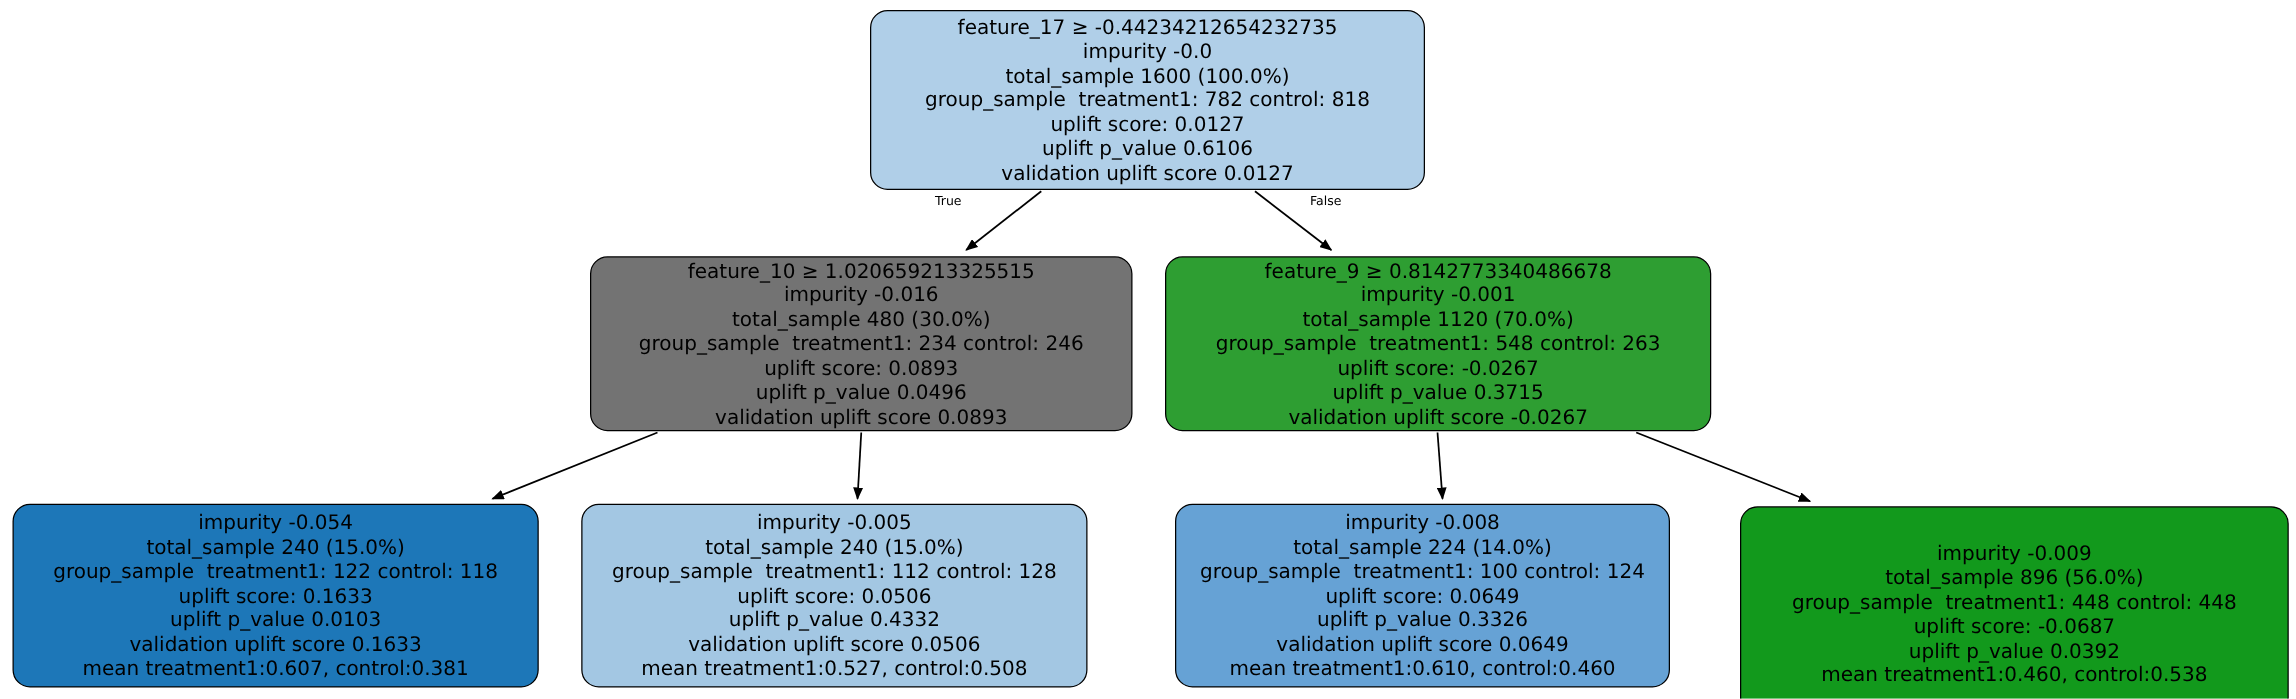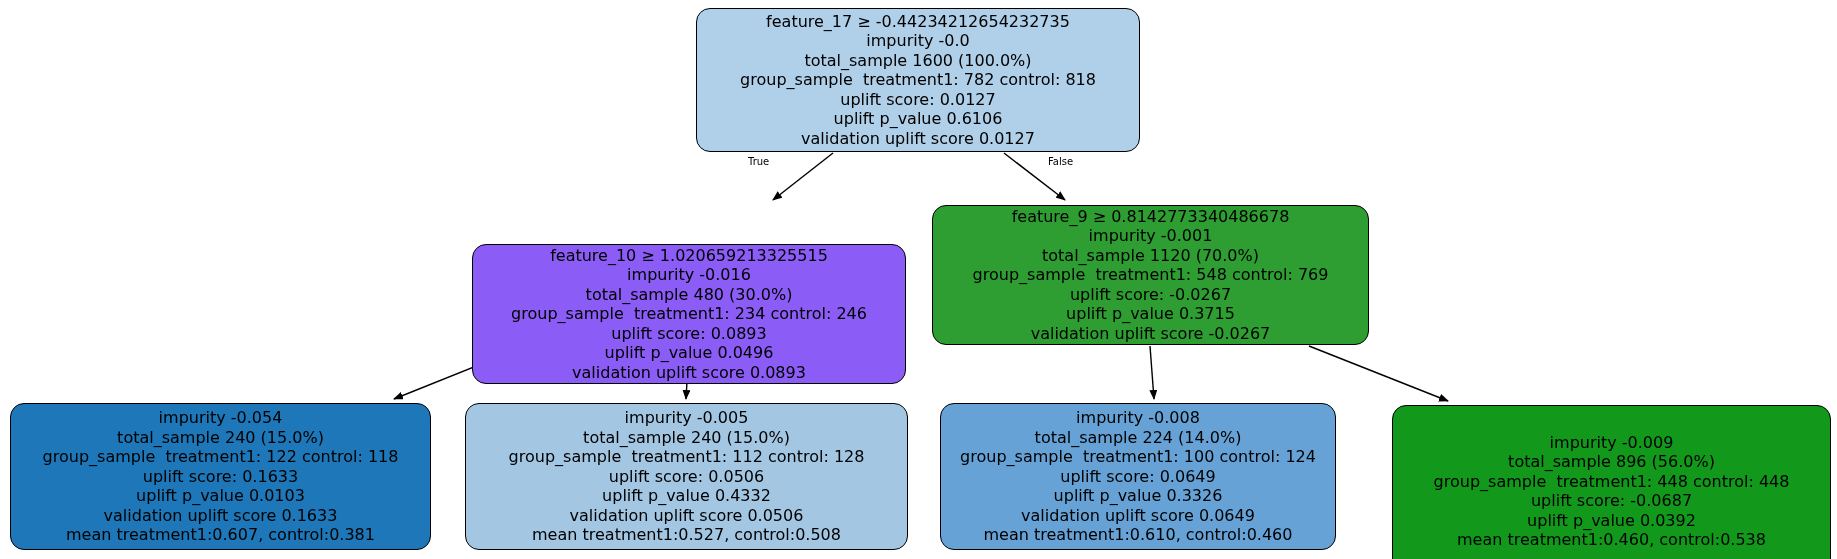--- a/index.html
+++ b/index.html
@@ -43,21 +43,21 @@
     position: absolute;
     font-size: 10px;
     color: #000000;
     white-space: pre;
   }
   
   #node-root          { left: 696px;  top: 8px;   width: 444px; height: 144px; }
   #node-left-child    { left: 472px;  top: 205px; width: 434px; height: 140px; }
   #node-right-child   { left: 932px;  top: 205px; width: 437px; height: 140px; }
   #node-leaf-1        { left: 10px;   top: 403px; width: 421px; height: 147px; }
-  #node-leaf-2        { left: 465px;  top: 403px; width: 443px; height: 147px; }
+  #node-leaf-2        { left: 465px;  top: 403px; width: 405px; height: 147px; }
   #node-leaf-3        { left: 940px;  top: 403px; width: 396px; height: 147px; }
   #node-leaf-4        { left: 1392px; top: 405px; width: 439px; height: 172px; }
   #label-true  { left: 748px;  top: 156px; }
   #label-false { left: 1048px; top: 156px; }
 </style>
 </head>
 <body>
 
 <div id="canvas">
 
@@ -81,35 +81,35 @@
   <div id="node-root" class="node" style="background-color: rgb(176, 207, 232);">
     <span class="node-line">feature_17 ≥ -0.44234212654232735</span>
     <span class="node-line">impurity -0.0</span>
     <span class="node-line">total_sample 1600 (100.0%)</span>
     <span class="node-line">group_sample  treatment1: 782 control: 818</span>
     <span class="node-line">uplift score: 0.0127</span>
     <span class="node-line">uplift p_value 0.6106</span>
     <span class="node-line">validation uplift score 0.0127</span>
   </div>
 
-  <div id="node-left-child" class="node" style="background-color: #8b5cf6; margin-top: 39px;">
+  <div id="node-left-child" class="node" style="background-color: #737373;">
     <span class="node-line">feature_10 ≥ 1.020659213325515</span>
     <span class="node-line">impurity -0.016</span>
     <span class="node-line">total_sample 480 (30.0%)</span>
     <span class="node-line">group_sample  treatment1: 234 control: 246</span>
     <span class="node-line">uplift score: 0.0893</span>
     <span class="node-line">uplift p_value 0.0496</span>
     <span class="node-line">validation uplift score 0.0893</span>
   </div>
 
   <div id="node-right-child" class="node" style="background-color: rgb(46, 158, 50);">
     <span class="node-line">feature_9 ≥ 0.8142773340486678</span>
     <span class="node-line">impurity -0.001</span>
     <span class="node-line">total_sample 1120 (70.0%)</span>
-    <span class="node-line">group_sample  treatment1: 548 control: 769</span>
+    <span class="node-line">group_sample  treatment1: 548 control: 263</span>
     <span class="node-line">uplift score: -0.0267</span>
     <span class="node-line">uplift p_value 0.3715</span>
     <span class="node-line">validation uplift score -0.0267</span>
   </div>
 
   <div id="node-leaf-1" class="node" style="background-color: rgb(29, 119, 184);">
     <span class="node-line">impurity -0.054</span>
     <span class="node-line">total_sample 240 (15.0%)</span>
     <span class="node-line">group_sample  treatment1: 122 control: 118</span>
     <span class="node-line">uplift score: 0.1633</span>

